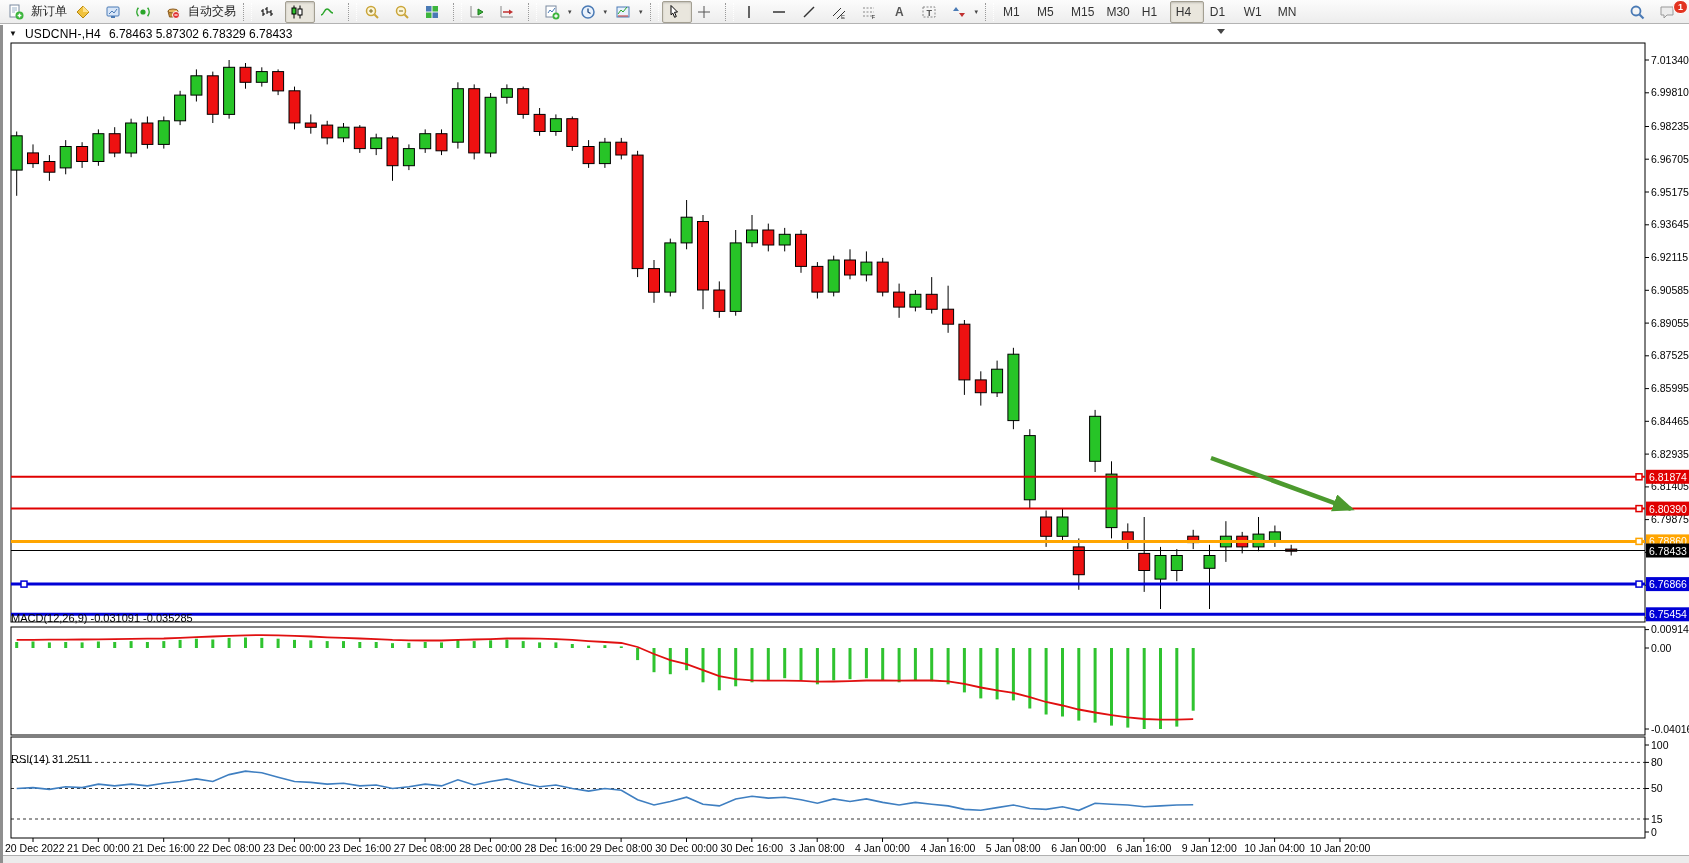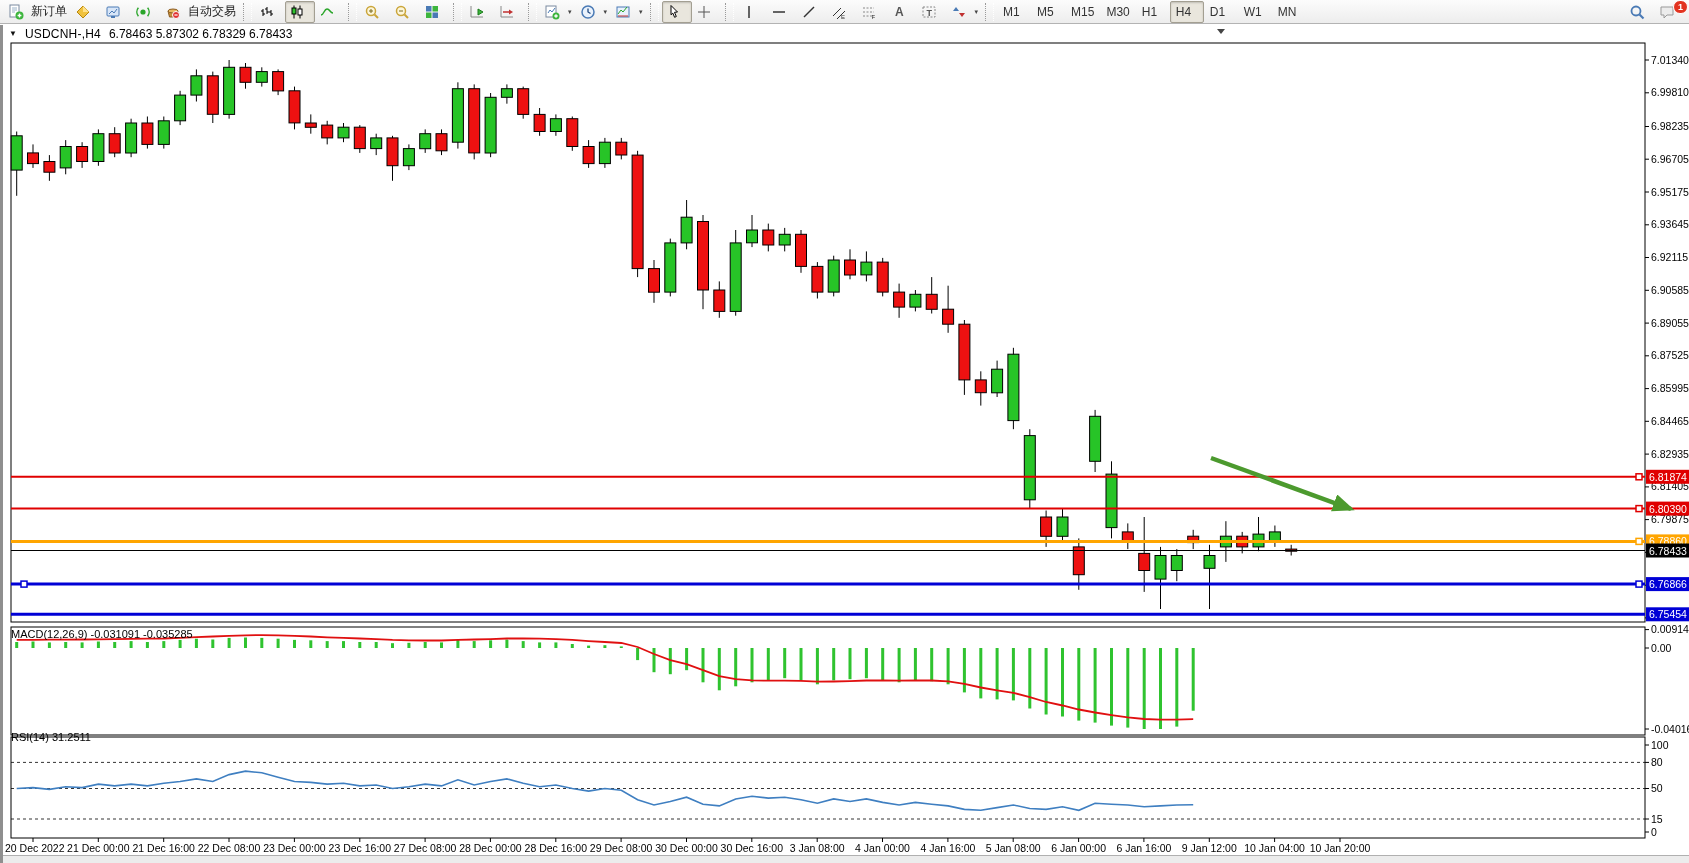--- a/index.html
+++ b/index.html
@@ -719,16 +719,16 @@
         <line x1="1140.9" y1="813" x2="1140.9" y2="817" stroke="#000"></line>
         <text x="1140.9" y="827" text-anchor="middle">6 Jan 16:00</text>
         <line x1="1206.3" y1="813" x2="1206.3" y2="817" stroke="#000"></line>
         <text x="1206.3" y="827" text-anchor="middle">9 Jan 12:00</text>
         <line x1="1271.6" y1="813" x2="1271.6" y2="817" stroke="#000"></line>
         <text x="1271.6" y="827" text-anchor="middle">10 Jan 04:00</text>
         <line x1="1337.0" y1="813" x2="1337.0" y2="817" stroke="#000"></line>
         <text x="1337.0" y="827" text-anchor="middle">10 Jan 20:00</text>
       </g>
     </svg>
-  <div class="pane-label" style="top:603px"><span>MACD(12,26,9)</span> <span>-0.031091 -0.035285</span></div>
-  <div class="pane-label" style="top:706px"><span>RSI(14)</span> <span>31.2511</span></div>
+  <div class="pane-label" style="top:587px"><span>MACD(12,26,9)</span> <span>-0.031091 -0.035285</span></div>
+  <div class="pane-label" style="top:728px"><span>RSI(14)</span> <span>31.2511</span></div>
   <div class="status-strip"></div>
 </div>
 
 </body></html>

